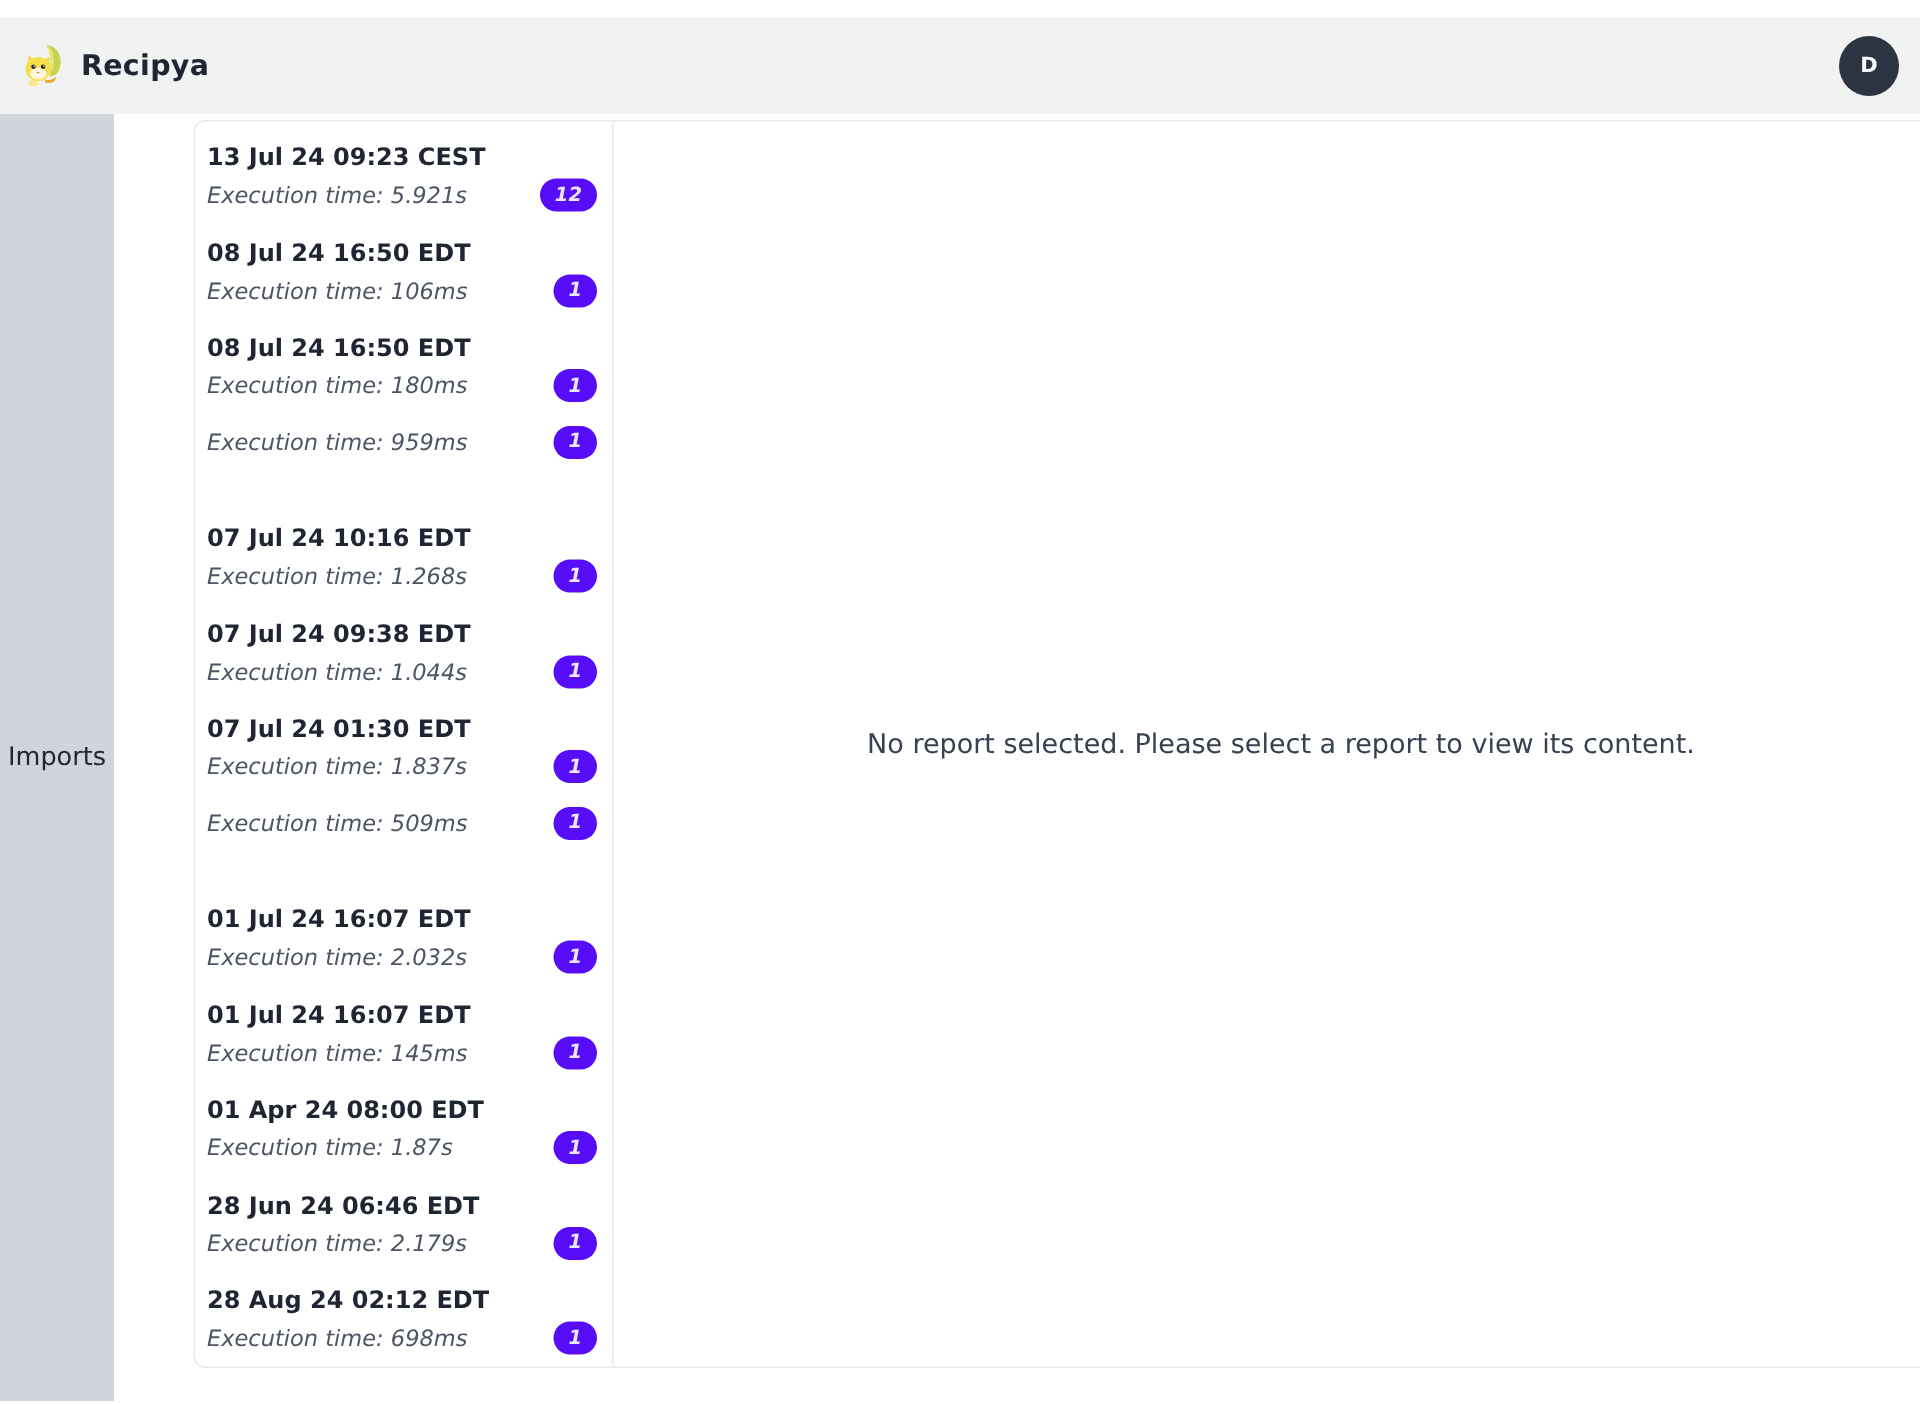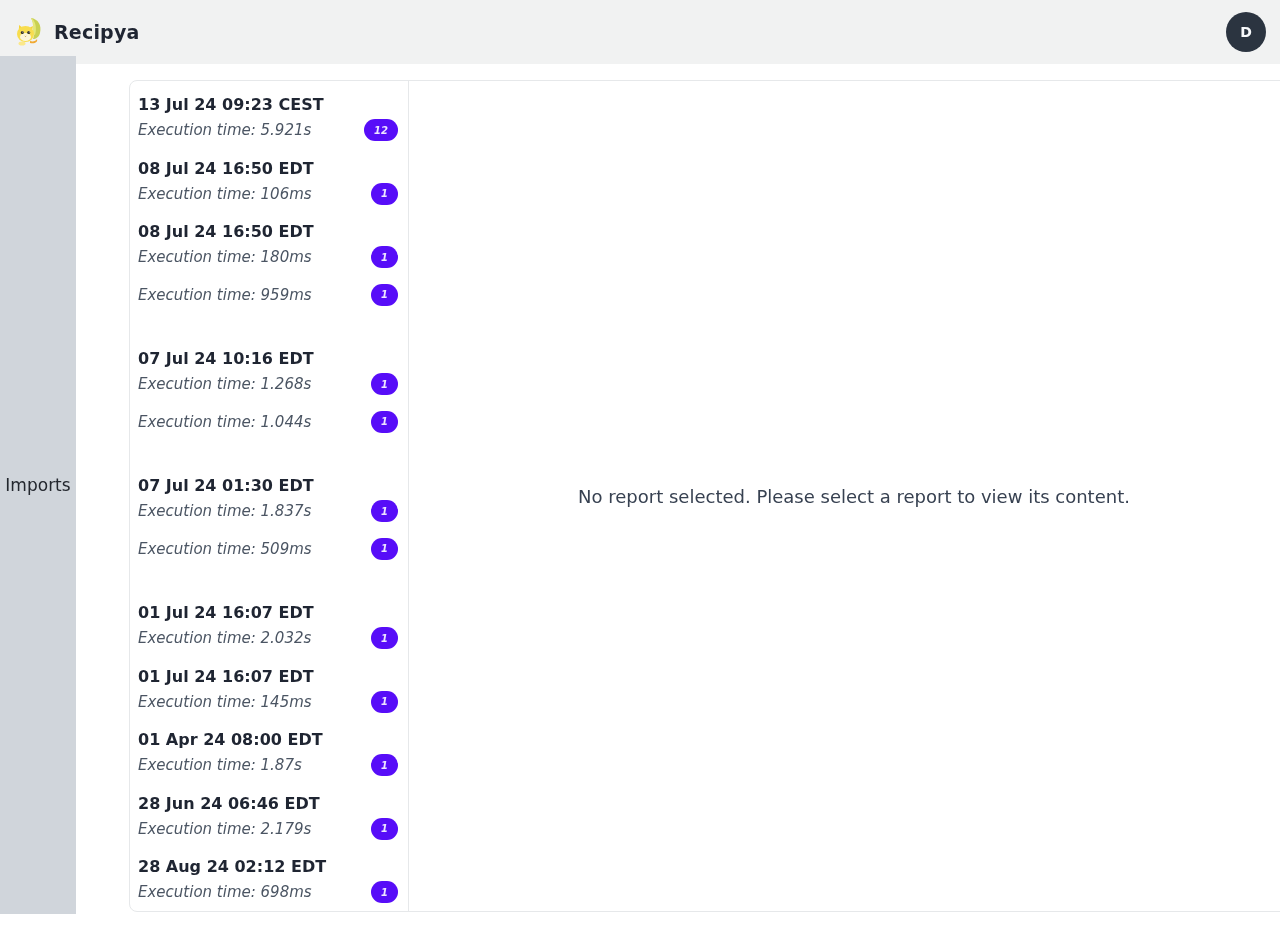--- a/index.html
+++ b/index.html
@@ -6,42 +6,42 @@
   html, body { width: 1280px; height: 936px; overflow: hidden; }
   body {
     font-family: "DejaVu Sans", "Liberation Sans", sans-serif;
     background: #ffffff;
     position: relative;
     color: #1f2937;
   }
 
   
   .header {
-    position: absolute; top: 0; left: 0; right: 0; height: 64px;
+    position: absolute; top: 12px; left: 0; right: 0; height: 64px;
     background: #f1f2f2;
     display: flex; align-items: center;
     padding: 0 14px;
   }
   .brand { display: flex; align-items: center; gap: 10px; }
   .logo { width: 30px; height: 30px; display: block; }
   .app-title {
     font-size: 19px; font-weight: 700; color: #1f2532; letter-spacing: 0.2px;
   }
   .header-spacer { flex: 1; }
   .avatar {
     width: 40px; height: 40px; border-radius: 50%;
     background: #2b3440; color: #f8fafc;
     display: flex; align-items: center; justify-content: center;
     font-size: 14px; font-weight: 700; cursor: pointer;
     margin-right: 0px;
   }
 
   
   .sidebar {
-    position: absolute; left: 0; top: 56px; width: 76px; height: 858px;
+    position: absolute; left: 0; top: 76px; width: 76px; height: 858px;
     background: #d0d5db;
     display: flex; align-items: center; justify-content: center;
   }
   .sidebar-tab {
     font-size: 17px; color: #23272e; cursor: pointer;
     line-height: 1.2; text-align: center;
   }
 
   
   .panel {
@@ -74,21 +74,21 @@
     font-style: italic;
   }
   .report-subtitle {
     font-size: 15px; color: #4b5563; line-height: 22px; white-space: nowrap;
   }
   .report-badge {
     min-width: 27px; height: 22px;
     padding: 0 10px;
     border-radius: 11px;
     background: #570df8; color: #ede6ff;
-    font-size: 10px; font-weight: 600;
+    font-size: 13px; font-weight: 600;
     display: flex; align-items: center; justify-content: center;
   }
   .report-view {
     flex: 1;
     display: flex; align-items: center; justify-content: center;
   }
   .empty-message {
     font-size: 18px; color: #374151;
   }
 </style>
@@ -156,20 +156,21 @@
       </div>
     </div>
       <div class="report-item">
       <div class="report-title">07 Jul 24 10:16 EDT</div>
       <div class="report-subrow">
         <span class="report-subtitle">Execution time: 1.268s</span>
         <span class="report-badge">1</span>
       </div>
     </div>
       <div class="report-item">
+      <div class="report-title">07 Jul 24 09:38 EDT</div>
       <div class="report-subrow">
         <span class="report-subtitle">Execution time: 1.044s</span>
         <span class="report-badge">1</span>
       </div>
     </div>
       <div class="report-item">
       <div class="report-title">07 Jul 24 01:30 EDT</div>
       <div class="report-subrow">
         <span class="report-subtitle">Execution time: 1.837s</span>
         <span class="report-badge">1</span>

